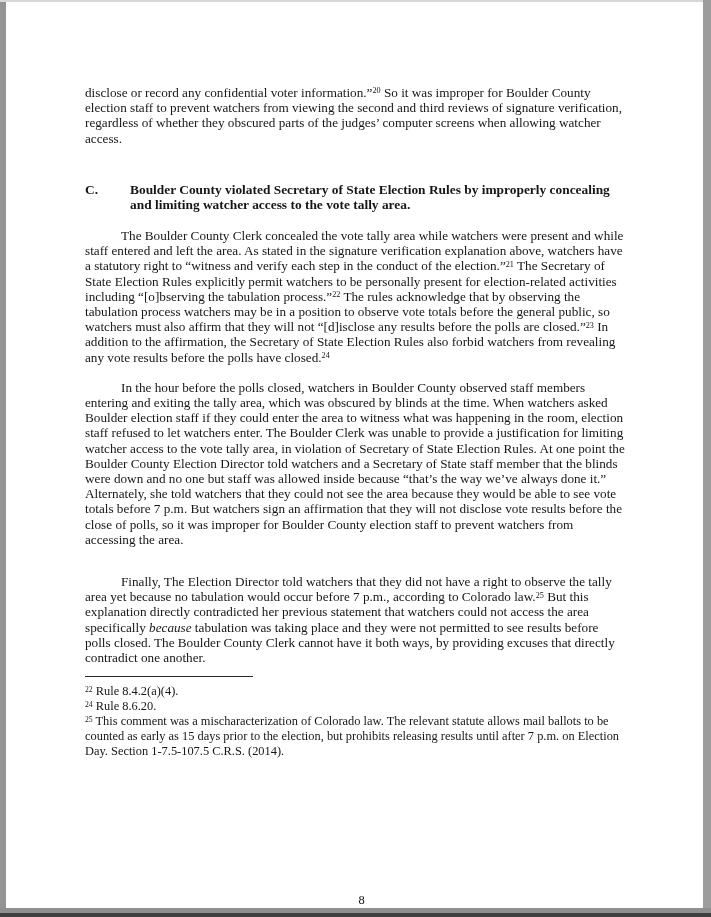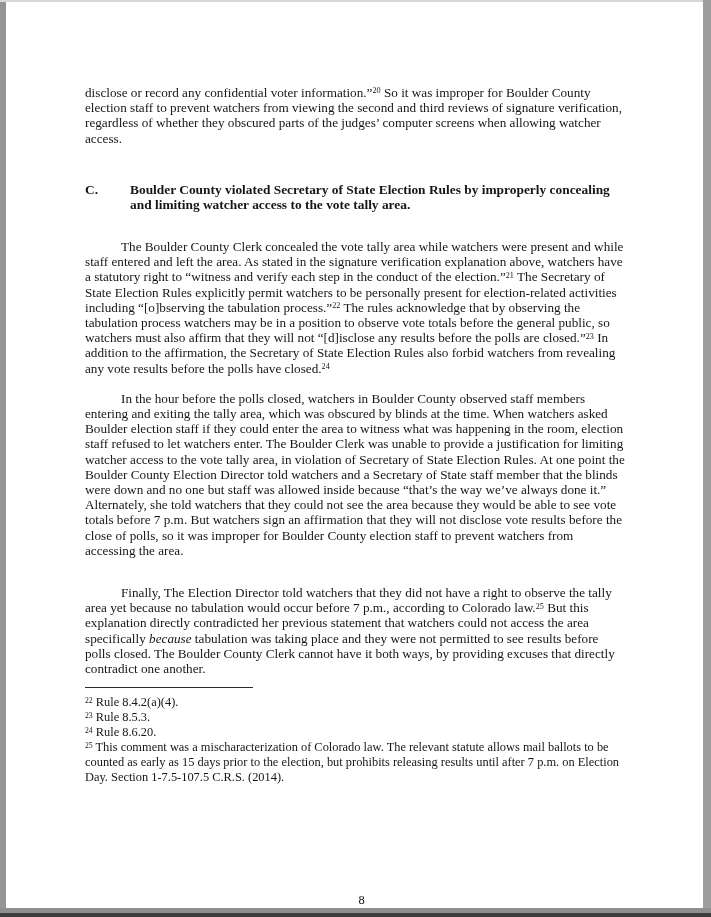--- a/index.html
+++ b/index.html
@@ -71,21 +71,21 @@
     font-size: 13.4px;
     line-height: 15.6px;
   }
   .heading-letter {
     flex: none;
     width: 45px;
   }
   .heading-text {
     flex: 1;
   }
-  .p2 { margin-top: 26px; }
+  .p2 { margin-top: 15px; }
   .p3 { margin-top: 15px; }
   .p4 { margin-top: 27px; }
   .em { font-style: italic; margin-top: 8px; }
   .fn-separator {
     margin-top: 11px;
     width: 168px;
     height: 0;
     border-top: 1.5px solid #2a2a2a;
   }
   .footnotes {
@@ -126,21 +126,20 @@
     <p class="p2 para-indent"><span>The Boulder County Clerk concealed the vote tally area while watchers were present and while staff entered and left the area. As stated in the signature verification explanation above, watchers have a statutory right to “witness and verify each step in the conduct of the election.”</span><sup class="fnref">21</sup><span> The Secretary of State Election Rules explicitly permit watchers to be personally present for election-related activities including “[o]bserving the tabulation process.”</span><sup class="fnref">22</sup><span> The rules acknowledge that by observing the tabulation process watchers may be in a position to observe vote totals before the general public, so watchers must also affirm that they will not “[d]isclose any results before the polls are closed.”</span><sup class="fnref">23</sup><span> In addition to the affirmation, the Secretary of State Election Rules also forbid watchers from revealing any vote results before the polls have closed.</span><sup class="fnref">24</sup></p>
 
     <p class="p3 para-indent"><span>In the hour before the polls closed, watchers in Boulder County observed staff members entering and exiting the tally area, which was obscured by blinds at the time. When watchers asked Boulder election staff if they could enter the area to witness what was happening in the room, election staff refused to let watchers enter. The Boulder Clerk was unable to provide a justification for limiting watcher access to the vote tally area, in violation of Secretary of State Election Rules. At one point the Boulder County Election Director told watchers and a Secretary of State staff member that the blinds were down and no one but staff was allowed inside because “that’s the way we’ve always done it.” Alternately, she told watchers that they could not see the area because they would be able to see vote totals before 7 p.m. But watchers sign an affirmation that they will not disclose vote results before the close of polls, so it was improper for Boulder County election staff to prevent watchers from accessing the area.</span></p>
 
     <p class="p4 para-indent"><span>Finally, The Election Director told watchers that they did not have a right to observe the tally area yet because no tabulation would occur before 7 p.m., according to Colorado law.</span><sup class="fnref">25</sup><span> But this explanation directly contradicted her previous statement that watchers could not access the area specifically </span><span class="em">because</span><span> tabulation was taking place and they were not permitted to see results before polls closed. The Boulder County Clerk cannot have it both ways, by providing excuses that directly contradict one another.</span></p>
 
     <div class="fn-separator"></div>
 
     <div class="footnotes">
       <p class="footnote"><sup class="fnref">22</sup> <span>Rule 8.4.2(a)(4).</span></p>
-      <p class="footnote"><sup class="fnref">23</sup> <span>Rule 8.5.3.</span></p>
       <p class="footnote"><sup class="fnref">24</sup> <span>Rule 8.6.20.</span></p>
       <p class="footnote"><sup class="fnref">25</sup> <span>This comment was a mischaracterization of Colorado law. The relevant statute allows mail ballots to be counted as early as 15 days prior to the election, but prohibits releasing results until after 7 p.m. on Election Day. Section 1-7.5-107.5 C.R.S. (2014).</span></p>
     </div>
 
   </div>
 
   <div class="page-number">8</div>
 
 </div>
 

